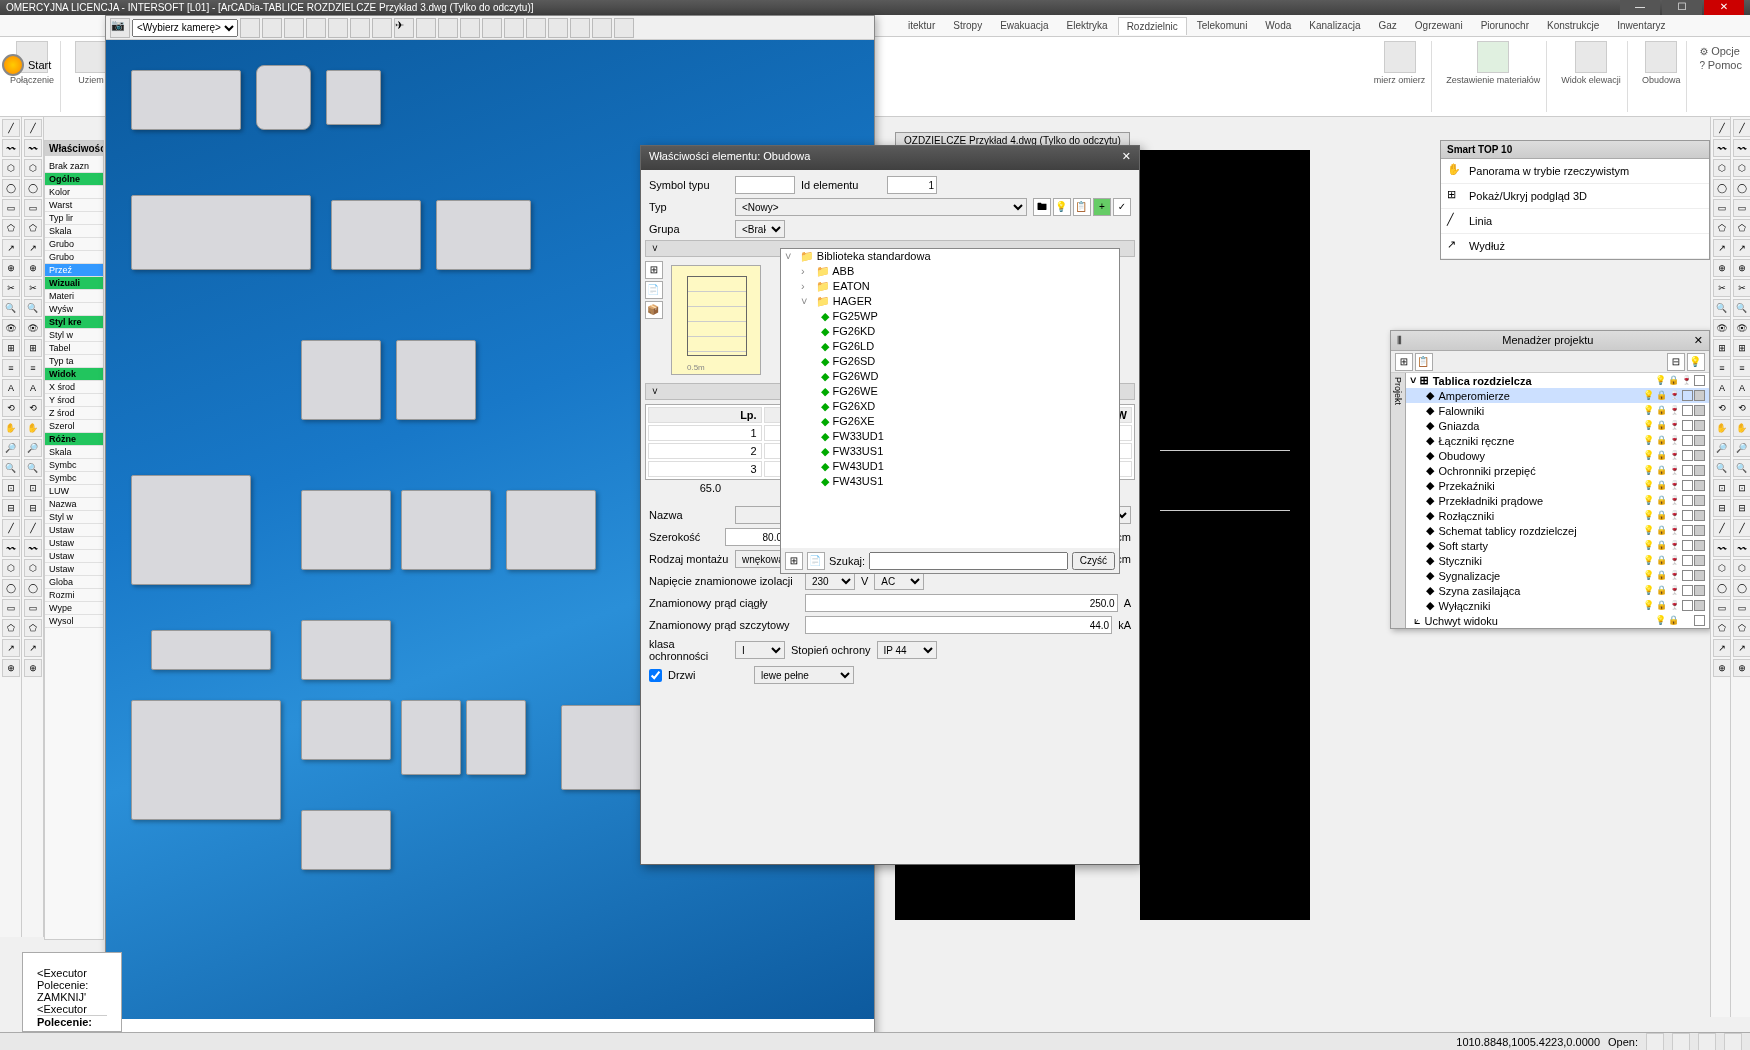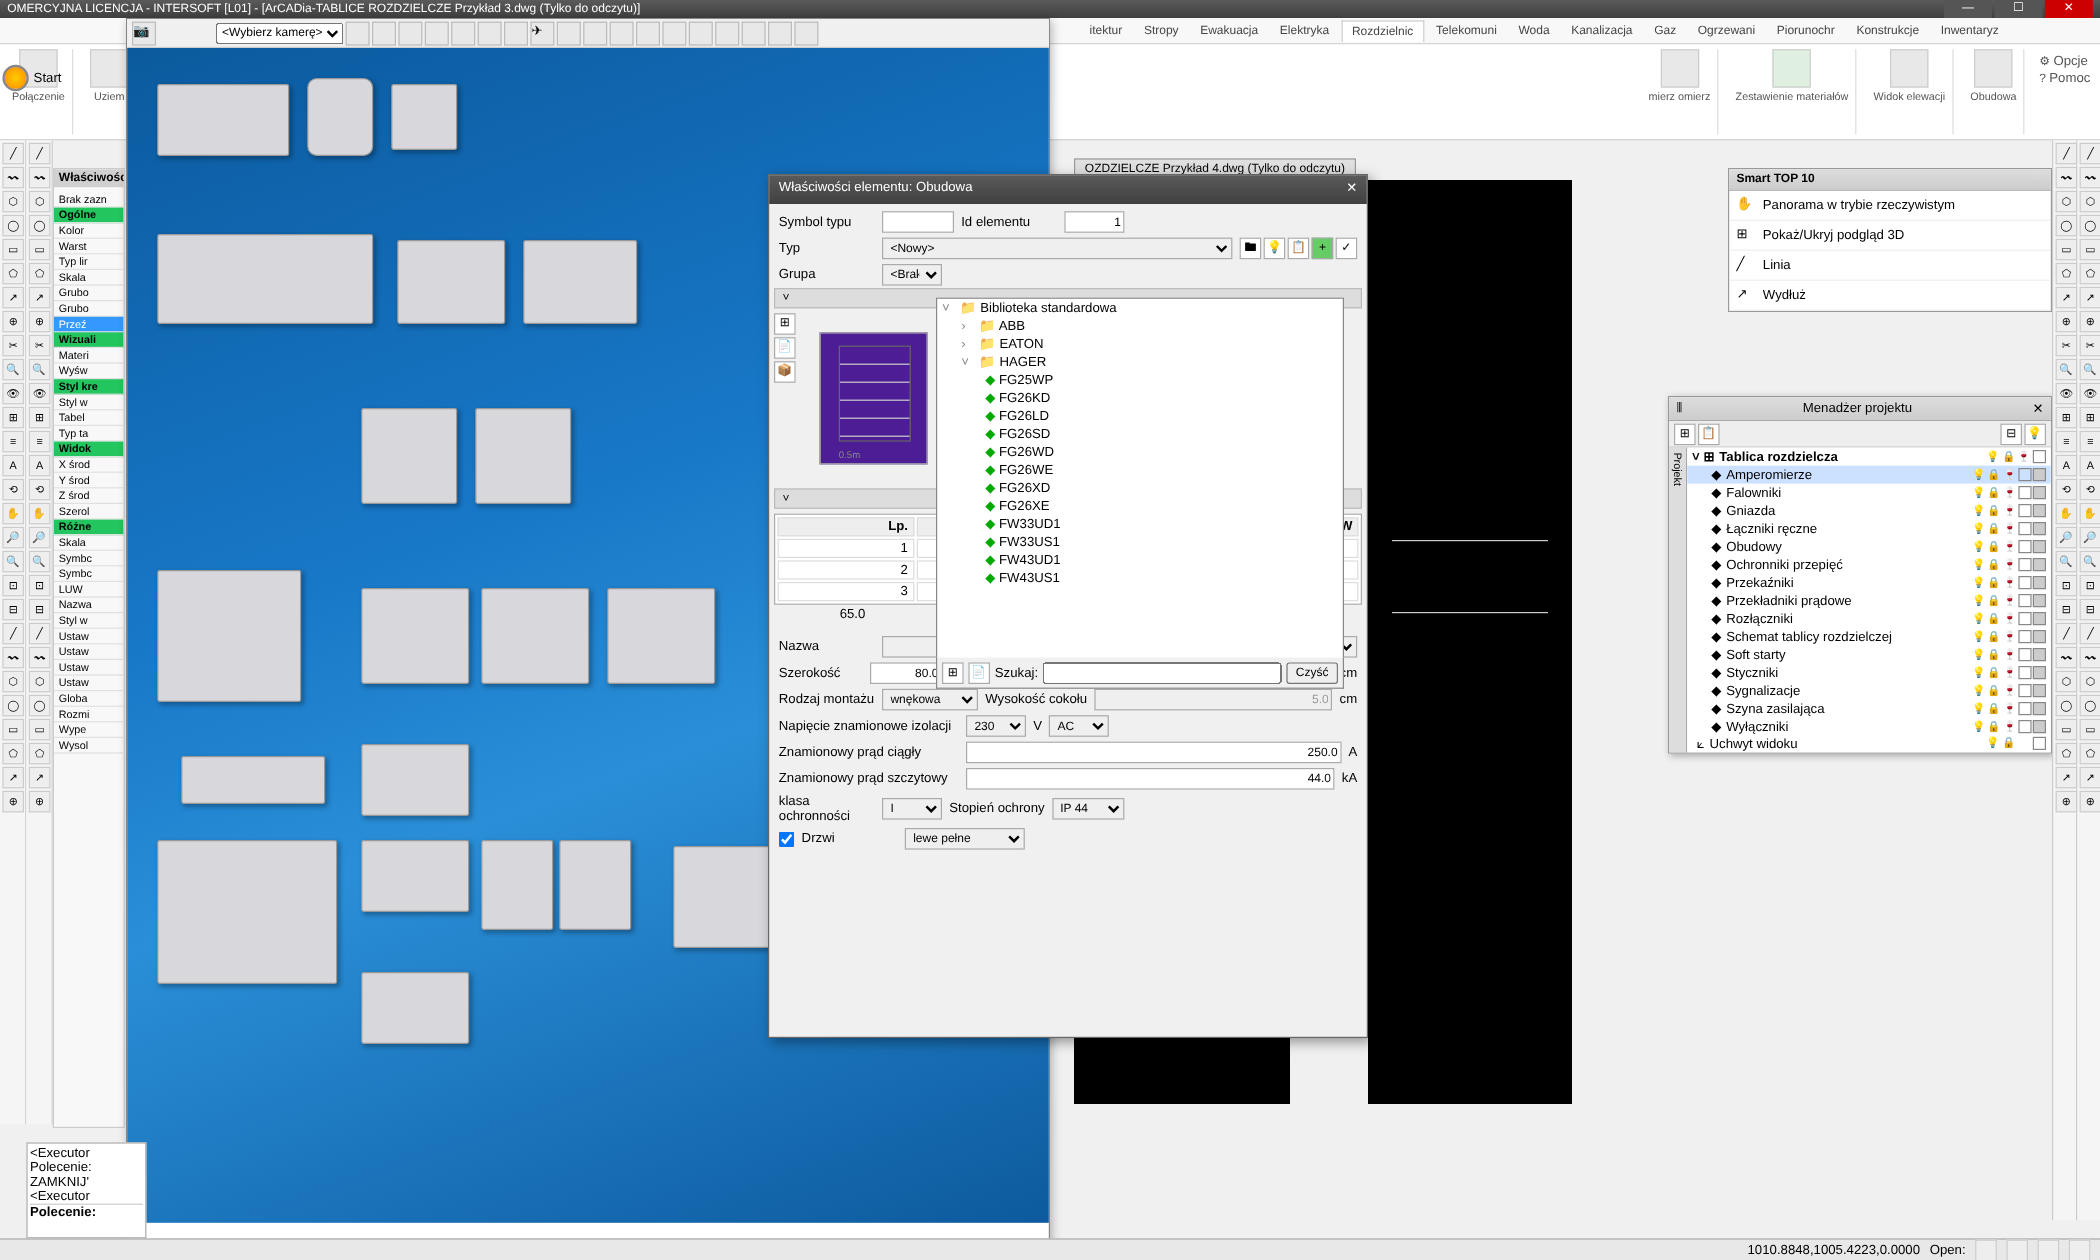--- a/index.html
+++ b/index.html
@@ -33,21 +33,21 @@
 .props-panel { position: absolute; left: 44px; top: 140px; width: 60px; background: #f8f8f8; border: 1px solid #ccc; height: 800px; overflow: hidden; }
 .props-header { background: #d0d0d0; padding: 2px 4px; font-size: 10px; font-weight: bold; }
 .props-row { border-bottom: 1px solid #e0e0e0; padding: 1px 4px; font-size: 9px; white-space: nowrap; overflow: hidden; }
 .props-row.section { background: #22c55e; font-weight: bold; }
 .props-row.selected { background: #3399ff; color: #fff; }
 
 
 .view3d { position: absolute; left: 105px; top: 15px; width: 770px; height: 1025px; background: #fff; border: 1px solid #888; box-shadow: 2px 2px 8px rgba(0,0,0,0.3); }
 .view3d-title { height: 20px; background: linear-gradient(#eee, #ddd); border-bottom: 1px solid #ccc; text-align: center; line-height: 20px; font-size: 10px; }
 .view3d-toolbar { height: 24px; background: #f0f0f0; border-bottom: 1px solid #ccc; display: flex; align-items: center; gap: 2px; padding: 0 4px; }
-.view3d-toolbar select { font-size: 10px; height: 18px; margin-left: 48px; }
+.view3d-toolbar select { font-size: 10px; height: 18px; }
 .tb-btn { width: 20px; height: 20px; background: #e8e8e8; border: 1px solid #bbb; cursor: pointer; }
 .view3d-render { height: calc(100% - 44px); background: linear-gradient(160deg, #0b5a9e 0%, #1878c8 40%, #2a8fd8 60%, #0d5a9e 100%); position: relative; }
 .device { position: absolute; background: #d8d8dc; border: 1px solid #999; border-radius: 2px; box-shadow: 2px 2px 4px rgba(0,0,0,0.3); }
 
 
 .dialog { position: absolute; left: 640px; top: 145px; width: 500px; height: 720px; background: #f0f0f0; border: 1px solid #666; box-shadow: 3px 3px 10px rgba(0,0,0,0.4); }
 .dialog-title { height: 24px; background: linear-gradient(#5a5a5a, #404040); color: #fff; padding: 4px 8px; font-size: 11px; display: flex; justify-content: space-between; }
 .dialog-close { cursor: pointer; }
 .dialog-body { padding: 4px; }
 .dialog-section { background: #ddd; text-align: center; padding: 2px; font-size: 10px; border: 1px solid #bbb; margin-bottom: 4px; }
@@ -66,21 +66,21 @@
 .tree-indent-2 { padding-left: 40px; }
 .tree-icon { display: inline-block; width: 12px; color: #888; }
 .tree-leaf-icon { color: #0a0; }
 
 
 .lib-search { position: absolute; left: 780px; top: 548px; width: 340px; height: 26px; background: #f0f0f0; border: 1px solid #888; border-top: none; display: flex; align-items: center; gap: 4px; padding: 0 4px; }
 .lib-search input { flex: 1; height: 18px; font-size: 10px; }
 .lib-search button { height: 18px; font-size: 10px; padding: 0 6px; }
 
 
-.preview-box { width: 90px; height: 110px; background: #4c1d95; border: 1px solid #aaa; margin: 16px; position: relative; }
+.preview-box { width: 90px; height: 110px; background: #fef9c3; border: 1px solid #aaa; margin: 4px; position: relative; }
 .preview-rack { position: absolute; left: 15px; top: 10px; width: 60px; height: 80px; border: 1px solid #666; }
 .preview-row { height: 15px; border-bottom: 1px solid #ccc; }
 .table-box { border: 1px solid #aaa; background: #fff; font-size: 10px; }
 .table-box th, .table-box td { border: 1px solid #ddd; padding: 1px 4px; text-align: right; }
 .table-box th { background: #eee; }
 
 
 .canvas { position: absolute; left: 895px; top: 150px; width: 180px; height: 770px; background: #000; }
 .canvas2 { position: absolute; left: 1140px; top: 150px; width: 170px; height: 770px; background: #000; }
 .schematic-line { position: absolute; background: #ccc; }
@@ -114,21 +114,21 @@
 .right-toolbar2 { position: absolute; right: 20px; top: 117px; width: 20px; background: #f5f5f5; border-left: 1px solid #ccc; display: flex; flex-direction: column; gap: 2px; padding: 2px; height: 900px; }
 
 
 .vtabs { position: absolute; right: 40px; top: 340px; width: 18px; display: flex; flex-direction: column; }
 .vtab { writing-mode: vertical-rl; padding: 8px 2px; background: #e0e0e0; border: 1px solid #aaa; font-size: 9px; }
 
 
 .status-bar { position: absolute; bottom: 0; left: 0; right: 0; height: 18px; background: #e8e8e8; border-top: 1px solid #aaa; display: flex; align-items: center; justify-content: flex-end; gap: 8px; padding: 0 8px; font-size: 10px; }
 
 
-.cmd { position: absolute; left: 22px; bottom: 18px; width: 100px; height: 80px; background: #fff; border: 1px solid #aaa; padding: 2px; font-family: monospace; font-size: 10px; overflow: hidden; }
+.cmd { position: absolute; left: 22px; bottom: 18px; width: 100px; height: 80px; background: #fff; border: 1px solid #aaa; padding: 14px; font-family: monospace; font-size: 10px; overflow: hidden; }
 
 
 .start-btn { position: absolute; left: 2px; top: 17px; width: 100px; height: 24px; display: flex; align-items: center; gap: 4px; font-size: 10px; margin-top: 36px; }
 .start-logo { width: 22px; height: 22px; background: radial-gradient(circle, #fc0, #f80); border-radius: 50%; border: 2px solid #888; }
 
 
 .dialog-buttons { display: flex; justify-content: flex-end; gap: 6px; padding: 6px; border-top: 1px solid #ccc; }
 .dlg-btn { padding: 2px 20px; border: 1px solid #888; background: #f0f0f0; cursor: pointer; font-size: 10px; }
 .dlg-btn.primary { border: 2px solid #0078d7; }
 </style>

